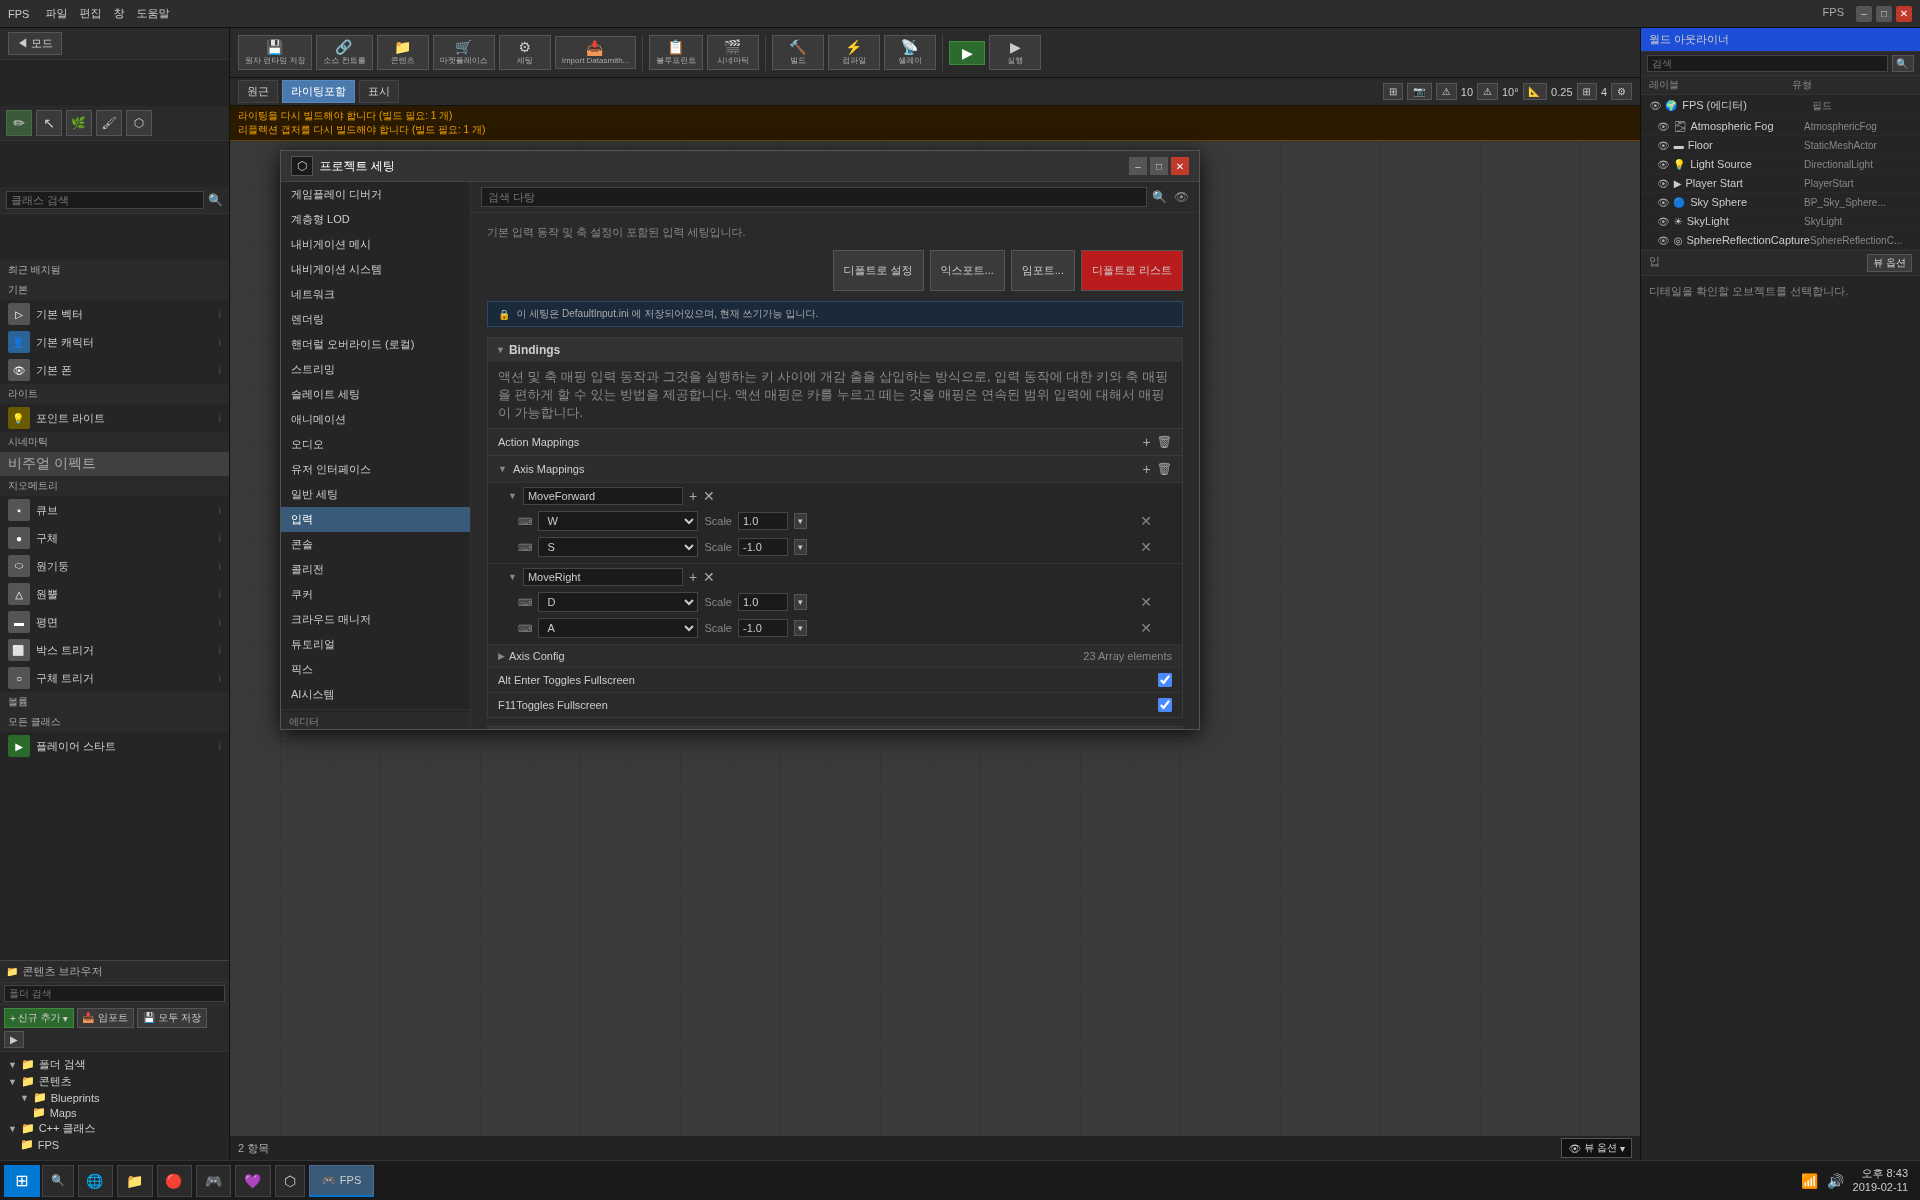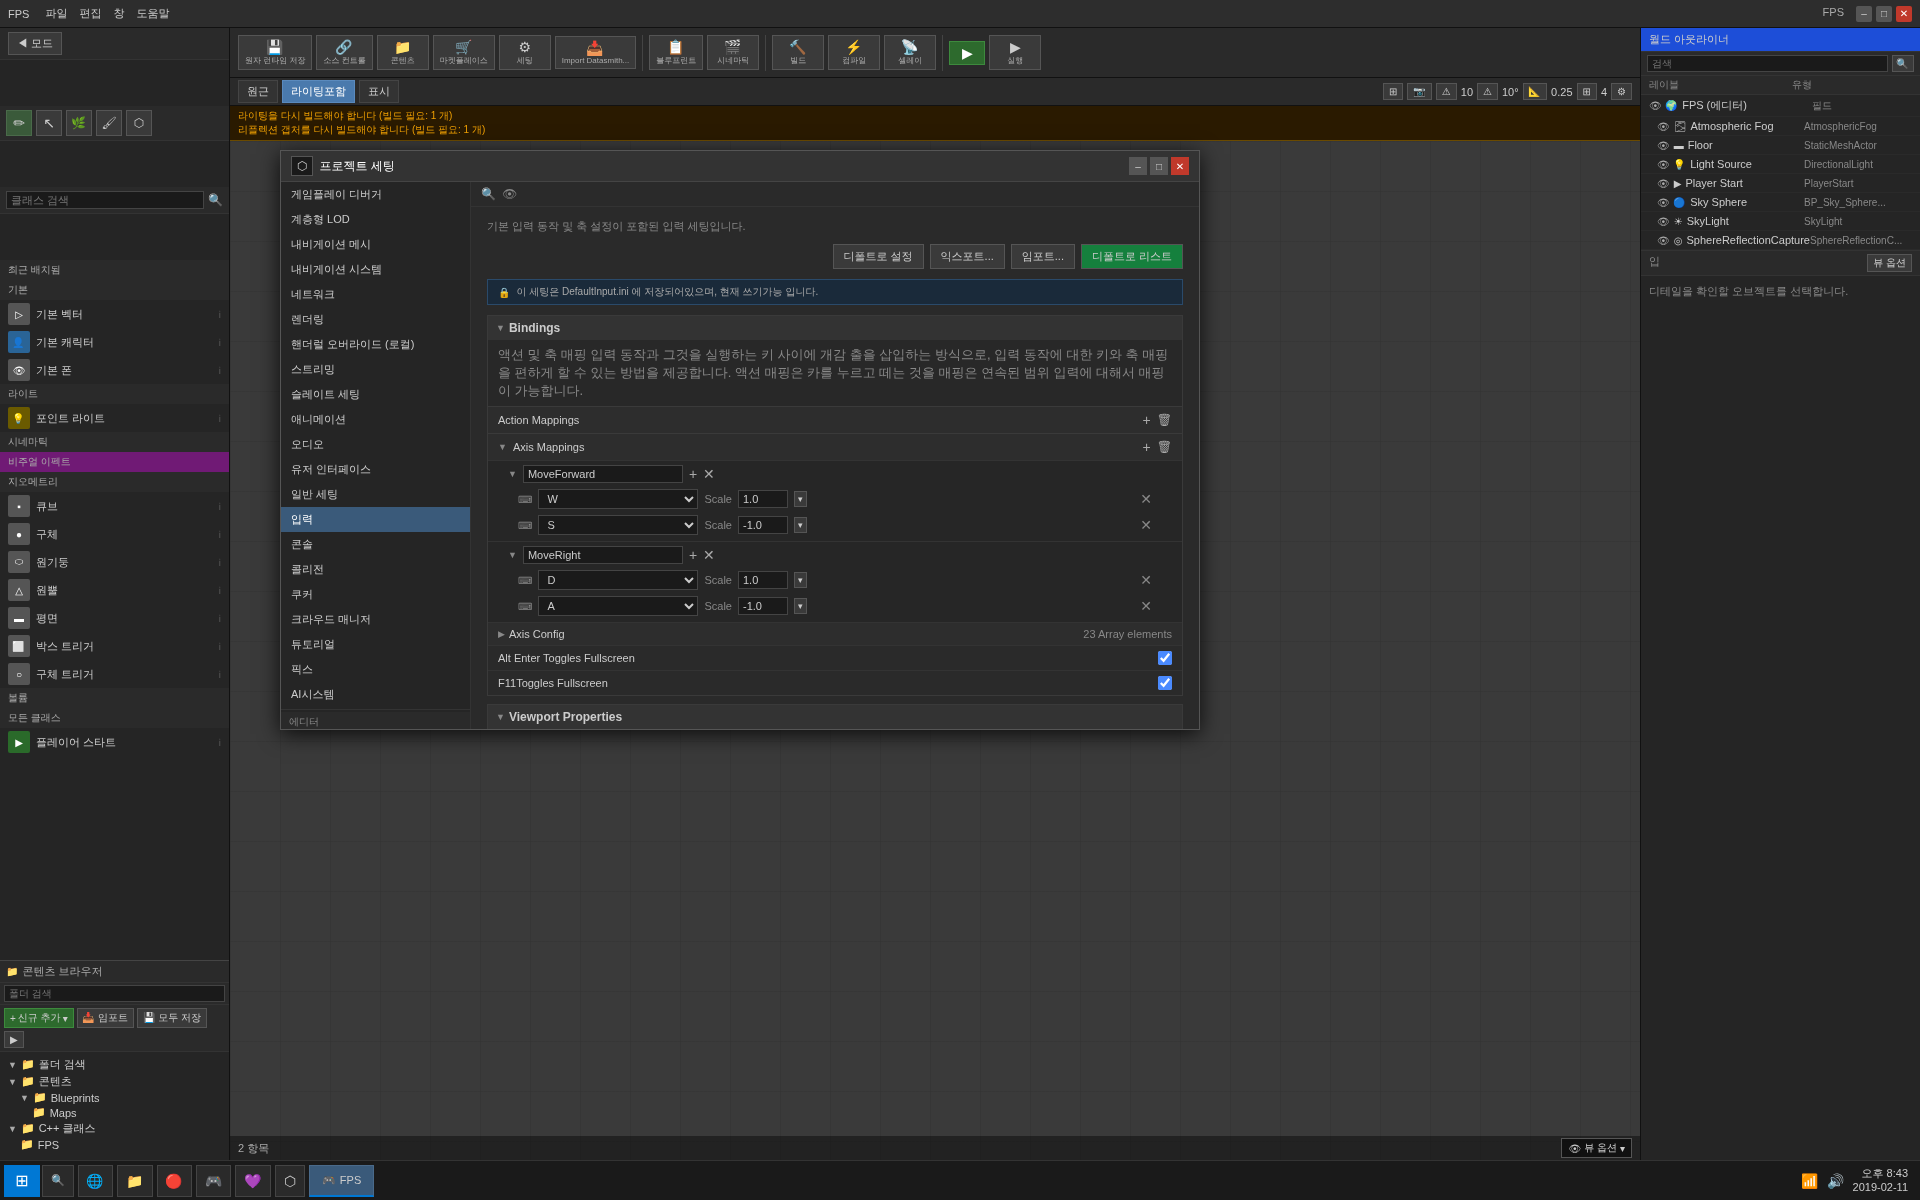--- a/index.html
+++ b/index.html
@@ -97,21 +97,21 @@
       </div>
 
       <div class="sidebar-category" style="color:#aaa;font-size:10px;padding:3px 8px;background:#2a2a2a;">라이트</div>
       <div class="sidebar-item">
         <div class="icon-box" style="background:#6a5a00;">💡</div>
         <span style="font-size:11px;color:#ccc;margin-left:6px;">포인트 라이트</span>
         <span style="margin-left:auto;color:#555;font-size:10px;">ℹ</span>
       </div>
 
       <div class="sidebar-category" style="color:#aaa;font-size:10px;padding:3px 8px;background:#2a2a2a;">시네마틱</div>
-      <div class="sidebar-category" style="color:#aaa;font-size:10px;padding:3px 8px;background:#701a75;">비주얼 이펙트</div>
+      <div class="sidebar-category" style="color:#aaa;font-size:14px;padding:3px 8px;background:#404040;">비주얼 이펙트</div>
       <div class="sidebar-category" style="color:#aaa;font-size:10px;padding:3px 8px;background:#2a2a2a;">지오메트리</div>
       <div class="sidebar-item">
         <div class="icon-box icon-gray">▪</div>
         <span style="font-size:11px;color:#ccc;margin-left:6px;">큐브</span>
         <span style="margin-left:auto;color:#555;font-size:10px;">ℹ</span>
       </div>
       <div class="sidebar-item">
         <div class="icon-box icon-gray">●</div>
         <span style="font-size:11px;color:#ccc;margin-left:6px;">구체</span>
         <span style="margin-left:auto;color:#555;font-size:10px;">ℹ</span>
@@ -423,39 +423,40 @@
       <div style="padding:5px 10px;font-size:11px;color:#ccc;cursor:pointer;">픽스</div>
       <div style="padding:5px 10px;font-size:11px;color:#ccc;cursor:pointer;">AI시스템</div>
       <div style="height:1px;background:#333;margin:2px 0;"></div>
       <div style="padding:3px 8px;font-size:10px;color:#888;background:#2a2a2a;">에디터</div>
 
     </div>
 
     <div style="flex:1;display:flex;flex-direction:column;overflow:hidden;">
 
       <div style="padding:5px 10px;background:#2a2a2a;border-bottom:1px solid #333;display:flex;align-items:center;gap:6px;">
+        <input type="text" style="background: rgb(26, 26, 26); border: 1px solid rgb(68, 68, 68); color: rgb(204, 204, 204); font-size: 11px; padding: 3px 6px; flex: 1 1 0%;" placeholder="검색 다탕">
         <span style="color:#888;">🔍</span>
         <span style="color:#888;cursor:pointer;">👁</span>
       </div>
 
       <div style="flex:1;overflow-y:auto;padding:12px 16px;" class="scrollable">
 
         <div style="font-size:11px;color:#888;margin-bottom:10px;">기본 입력 동작 및 축 설정이 포함된 입력 세팅입니다.</div>
 
         <div style="display:flex;gap:6px;justify-content:flex-end;margin-bottom:10px;">
           <button style="background:#3a3a3a;border:1px solid #555;color:#ccc;font-size:11px;padding:4px 10px;cursor:pointer;">
             <span>디폴트로 설정</span>
           </button>
           <button style="background:#3a3a3a;border:1px solid #555;color:#ccc;font-size:11px;padding:4px 10px;cursor:pointer;">
             <span>익스포트...</span>
           </button>
           <button style="background:#3a3a3a;border:1px solid #555;color:#ccc;font-size:11px;padding:4px 10px;cursor:pointer;">
             <span>임포트...</span>
           </button>
-          <button style="background:#15803d;border:1px solid #555;color:#ccc;font-size:11px;padding:4px 10px;cursor:pointer;">
+          <button style="background:#b91c1c;border:1px solid #555;color:#ccc;font-size:11px;padding:12px 10px;cursor:pointer;">
             <span>디폴트로 리스트</span>
           </button>
         </div>
 
         <div style="background:#1a2a3a;border:1px solid #2a4a6a;padding:5px 10px;font-size:10px;color:#aaa;margin-bottom:10px;display:flex;align-items:center;gap:6px;">
           <span style="color:#5a9aff;">🔒</span>
           <span>이 세팅은 DefaultInput.ini 에 저장되어있으며, 현재 쓰기가능 입니다.</span>
         </div>
 
         <div style="margin-bottom:8px;border:1px solid #3a3a3a;">

